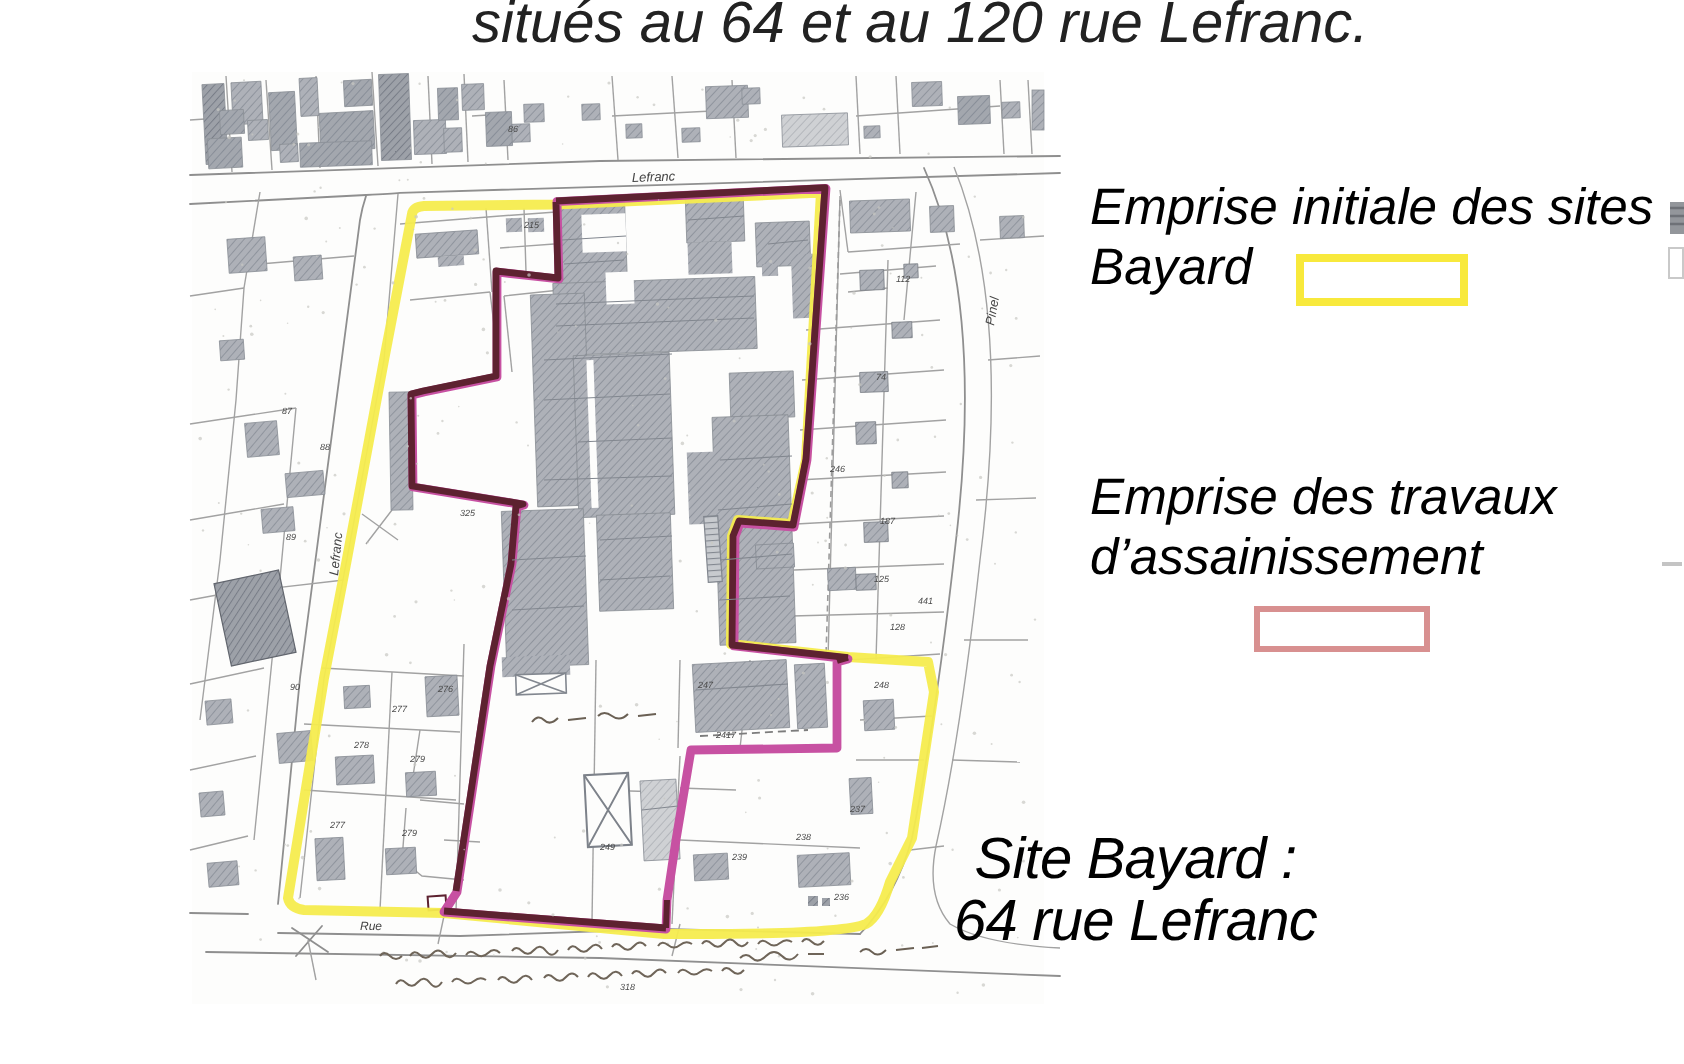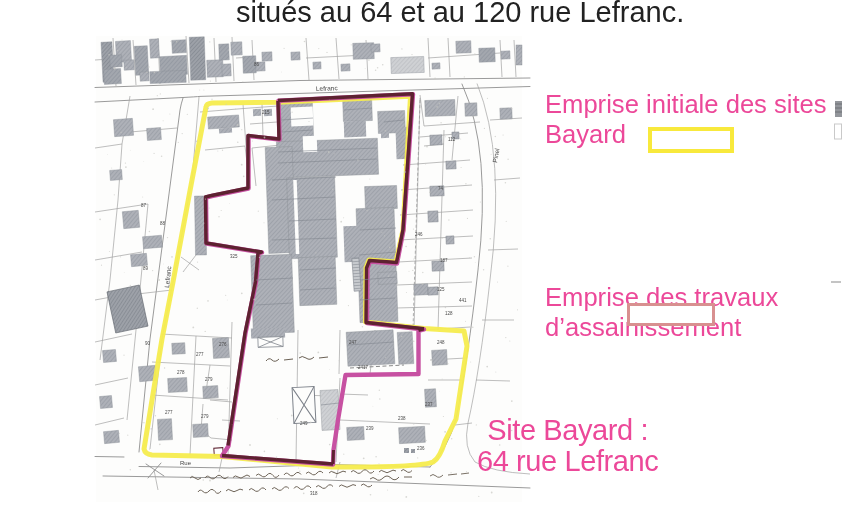--- a/index.html
+++ b/index.html
@@ -1,18 +1,18 @@
 <!DOCTYPE html>
 <html><head>
 <meta charset="utf-8">
 <style>
   html,body{margin:0;padding:0;background:#ffffff;}
   #page{position:relative;width:842px;height:532px;overflow:hidden;background:#ffffff;
-        font-family:"Liberation Sans",sans-serif;}
-  .txt{position:absolute;color:#ec4899;}
+        font-family:"Liberation Sans",sans-serif;font-style:italic;}
+  .txt{position:absolute;color:#000000;}
 </style>
 </head>
 <body>
 <div id="page">
 
   <div class="txt" id="title" style="left:236px;top:-4px;font-size:29px;color:#222;white-space:nowrap;">situés au 64 et au 120 rue Lefranc.</div>
 
   <svg id="map" width="842" height="532" viewBox="0 0 842 532" style="position:absolute;left:0;top:0;">
 <defs>
 <pattern id="h1" width="3" height="3" patternUnits="userSpaceOnUse" patternTransform="rotate(45)">
@@ -637,18 +637,18 @@
 
 <rect x="834.5" y="124" width="7" height="15" fill="#ffffff" stroke="#c9c9c9" stroke-width="1"></rect>
 
 <rect x="831" y="281" width="10" height="2" fill="#c4c4c4"></rect>
   </svg>
 
   <div class="txt" style="left:545px;top:89px;font-size:25.6px;line-height:30px;">Emprise initiale des sites<br>Bayard</div>
 
   <div style="position:absolute;left:648px;top:127px;width:78px;height:18px;border:4px solid #f8e93c;background:#ffffff;"></div>
 
-  <div class="txt" style="left:545px;top:234px;font-size:25.6px;line-height:30px;margin-top:48px;">Emprise des travaux<br>d’assainissement</div>
+  <div class="txt" style="left:545px;top:234px;font-size:25.6px;line-height:30px;">Emprise des travaux<br>d’assainissement</div>
 
   <div style="position:absolute;left:627px;top:303px;width:82px;height:17px;border:3px solid #d89090;background:#ffffff;"></div>
 
   <div class="txt" style="left:477px;top:415px;font-size:29px;line-height:31px;letter-spacing:-0.4px;text-align:center;">Site Bayard :<br>64 rue Lefranc</div>
 </div>
 
 </body></html>

